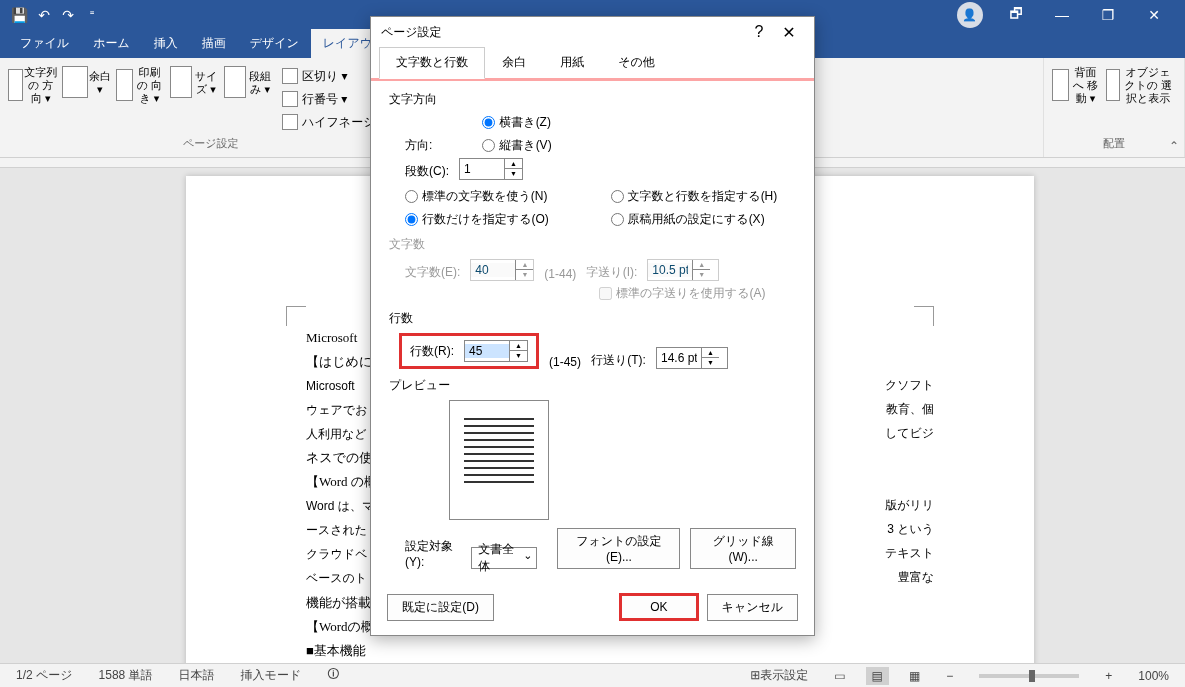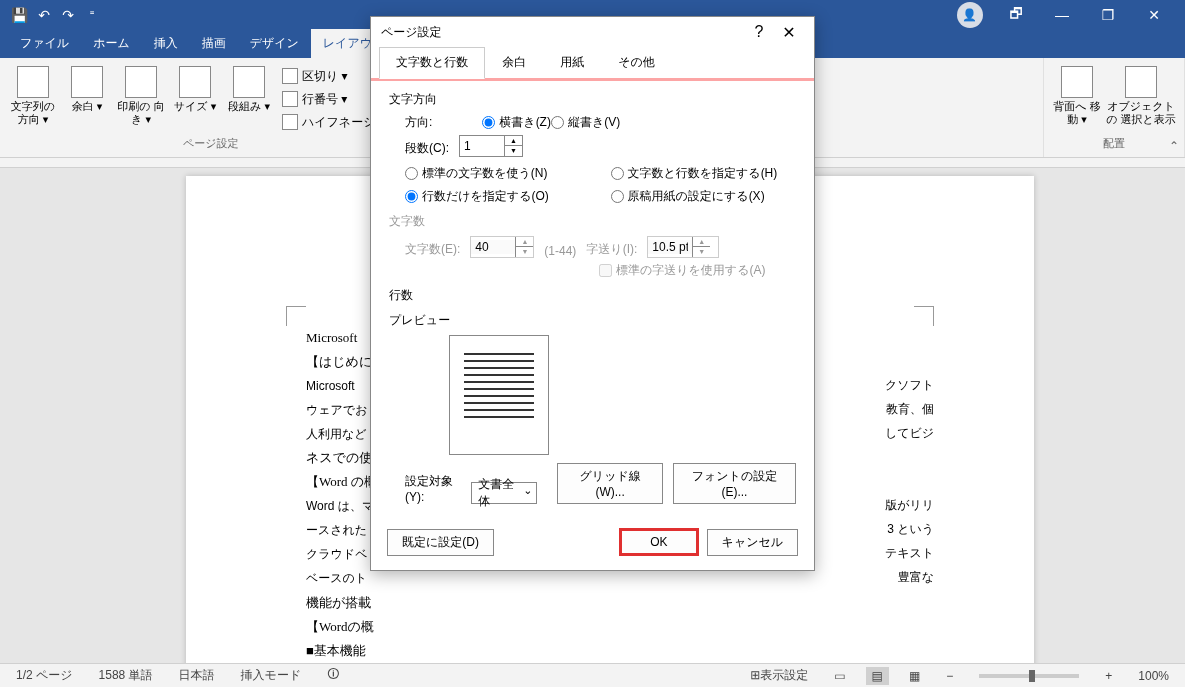--- a/index.html
+++ b/index.html
@@ -7,21 +7,21 @@
 .titlebar{height:30px;background:#2b579a;display:flex;align-items:center;color:#fff;padding:0 8px}
 .qa-btn{width:24px;height:24px;display:flex;align-items:center;justify-content:center;color:#fff;font-size:14px}
 .tb-spacer{flex:1}
 .tb-ctrl{width:46px;height:30px;display:flex;align-items:center;justify-content:center;font-size:14px}
 .menubar{height:28px;background:#2b579a;display:flex;align-items:flex-end;padding-left:8px}
 .menu-tab{padding:6px 12px;color:#fff;cursor:pointer}
 .menu-tab.active{background:#f3f3f3;color:#2b579a}
 .ribbon{height:100px;background:#f3f3f3;border-bottom:1px solid #d0d0d0;display:flex;position:relative}
 .rb-group{display:flex;flex-direction:column;align-items:center;padding:4px 8px;border-right:1px solid #e0e0e0}
 .rb-row{display:flex;gap:4px;align-items:flex-start}
-.rb-big{display:flex;flex-direction:column;align-items:center;width:50px;padding-top:4px}
+.rb-big{display:flex;align-items:center;width:50px;padding-top:4px}
 .rb-big .ic{width:32px;height:32px;border:1px solid #888;background:#fff;margin-bottom:2px}
 .rb-big span{font-size:11px;text-align:center;line-height:1.2}
 .rb-label{margin-top:auto;font-size:11px;color:#666;padding:2px 0}
 .rb-small{display:flex;gap:4px;font-size:11px;padding:2px 4px}
 .rb-small .ic-s{width:16px;height:16px;border:1px solid #888;background:#fff}
 .rb-collapse{position:absolute;right:6px;bottom:4px;font-size:12px;color:#666}
 .doc-area{position:absolute;top:168px;left:0;right:0;bottom:24px;background:#e6e6e6;overflow:hidden}
 .page{position:absolute;left:186px;top:8px;width:848px;height:100%;background:#fff;box-shadow:0 0 6px rgba(0,0,0,.2);padding:150px 100px 20px 120px}
 .page p{font-size:13px;line-height:1.85;color:#000;font-family:"MS Mincho",serif}
 .corner{position:absolute;width:20px;height:20px;border:1px solid #999}
@@ -38,32 +38,32 @@
 .dlg-title .sp{flex:1}
 .dlg-x{width:30px;text-align:center;font-size:16px}
 .dlg-tabs{display:flex;border-bottom:3px solid #fca5a5;padding-left:8px}
 .dlg-tab{padding:6px 16px;border:1px solid transparent;font-size:12px}
 .dlg-tab.active{border:1px solid #ccc;border-bottom:1px solid #fff;margin-bottom:-1px;background:#fff}
 .dlg-body{padding:10px 18px}
 .sect{margin-bottom:8px}
 .sect-h{font-size:12px;margin-bottom:6px}
 .frow{display:flex;align-items:flex-end;margin:4px 0 4px 16px;gap:10px}
 .frow label{font-size:12px}
-.radio-col{display:flex;flex-direction:row;margin-left:40px}
+.radio-col{display:flex;flex-direction:column;gap:6px;margin-left:40px}
 .radio-col2{display:grid;grid-template-columns:1fr 1fr;gap:6px 20px;margin-left:16px}
 .rlab{display:flex;align-items:center;gap:4px;font-size:12px}
 .rlab input{margin:0}
 .spin{display:flex;align-items:center;border:1px solid #888;height:22px;width:64px;background:#fff}
 .spin input{border:none;width:44px;padding:0 4px;font-size:12px;outline:none}
 .spin .ar{width:18px;display:flex;flex-direction:column;border-left:1px solid #888}
 .spin .ar span{height:10px;font-size:7px;text-align:center;line-height:10px;border-bottom:1px solid #888}
 .spin .ar span:last-child{border:none}
 .disabled{color:#999}
 .disabled .spin{border-color:#ccc}
-.disabled .spin input{color:#000000}
+.disabled .spin input{color:#0c4a6e}
 .hl-box{border:3px solid #e03030;padding:4px 8px;display:inline-flex;align-items:center;gap:10px}
 .preview-box{width:100px;height:120px;border:1px solid #888;margin:6px 0 6px 60px;background:#fff;padding:12px 14px}
 .preview-box .ln{height:2px;background:#333;margin:5px 0}
 .dlg-foot{display:flex;align-items:center;padding:10px 16px 14px;gap:8px}
 .btn{border:1px solid #888;background:#fdfdfd;padding:4px 14px;font-size:12px;cursor:pointer}
 .btn.primary{border:3px solid #e03030;padding:4px 28px}
 .sel{border:1px solid #888;height:22px;padding:0 18px 0 6px;background:#fff;font-size:12px;display:inline-flex;align-items:center;position:relative}
 .sel::after{content:"⌄";position:absolute;right:4px;top:1px;font-size:11px}
 .avatar{width:26px;height:26px;border-radius:50%;background:#d8dde6;display:flex;align-items:center;justify-content:center;color:#666;margin-right:10px}
 </style>
@@ -280,42 +280,63 @@
       </div>
       <div class="frow" style="margin-left:210px">
         <label class="rlab">
             <input type="checkbox" disabled="" style="">
             <span>標準の字送りを使用する(A)</span>
           </label>
       </div>
     </div>
     <div class="sect">
       <div class="sect-h">行数</div>
+      <div class="frow" style="margin-left:10px">
+        <span class="hl-box">
+          <label>行数(R):</label>
+          <div class="spin">
+              <input style="background: rgb(204, 228, 255);" value="45">
+              <div class="ar">
+                <span>▲</span>
+                <span>▼</span>
+              </div>
+            </div>
+        </span>
+        <span>(1-45)</span>
+        <label>行送り(T):</label>
+        <div class="spin" style="width:72px">
+            <input value="14.6 pt" style="">
+            <div class="ar">
+              <span>▲</span>
+              <span>▼</span>
+            </div>
+          </div>
+      </div>
     </div>
     <div class="sect">
       <div class="sect-h">プレビュー</div>
       <div class="preview-box">
         <div class="ln"></div>
           <div class="ln"></div>
           <div class="ln"></div>
           <div class="ln"></div>
           <div class="ln"></div>
         <div class="ln"></div>
           <div class="ln"></div>
           <div class="ln"></div>
           <div class="ln"></div>
           <div class="ln"></div>
       </div>
     </div>
     <div class="frow" style="margin-left:16px">
       <label>設定対象(Y):</label>
       <div class="sel">文書全体</div>
       <div style="flex:1"></div>
+      <button class="btn">フォントの設定(E)...</button>
       <button class="btn">グリッド線(W)...</button>
-      <button class="btn">フォントの設定(E)...</button>
     </div>
   </div>
   <div class="dlg-foot">
     <button class="btn">既定に設定(D)</button>
     <div style="flex:1"></div>
     <button class="btn primary">OK</button>
     <button class="btn">キャンセル</button>
   </div>
 </div>
 

